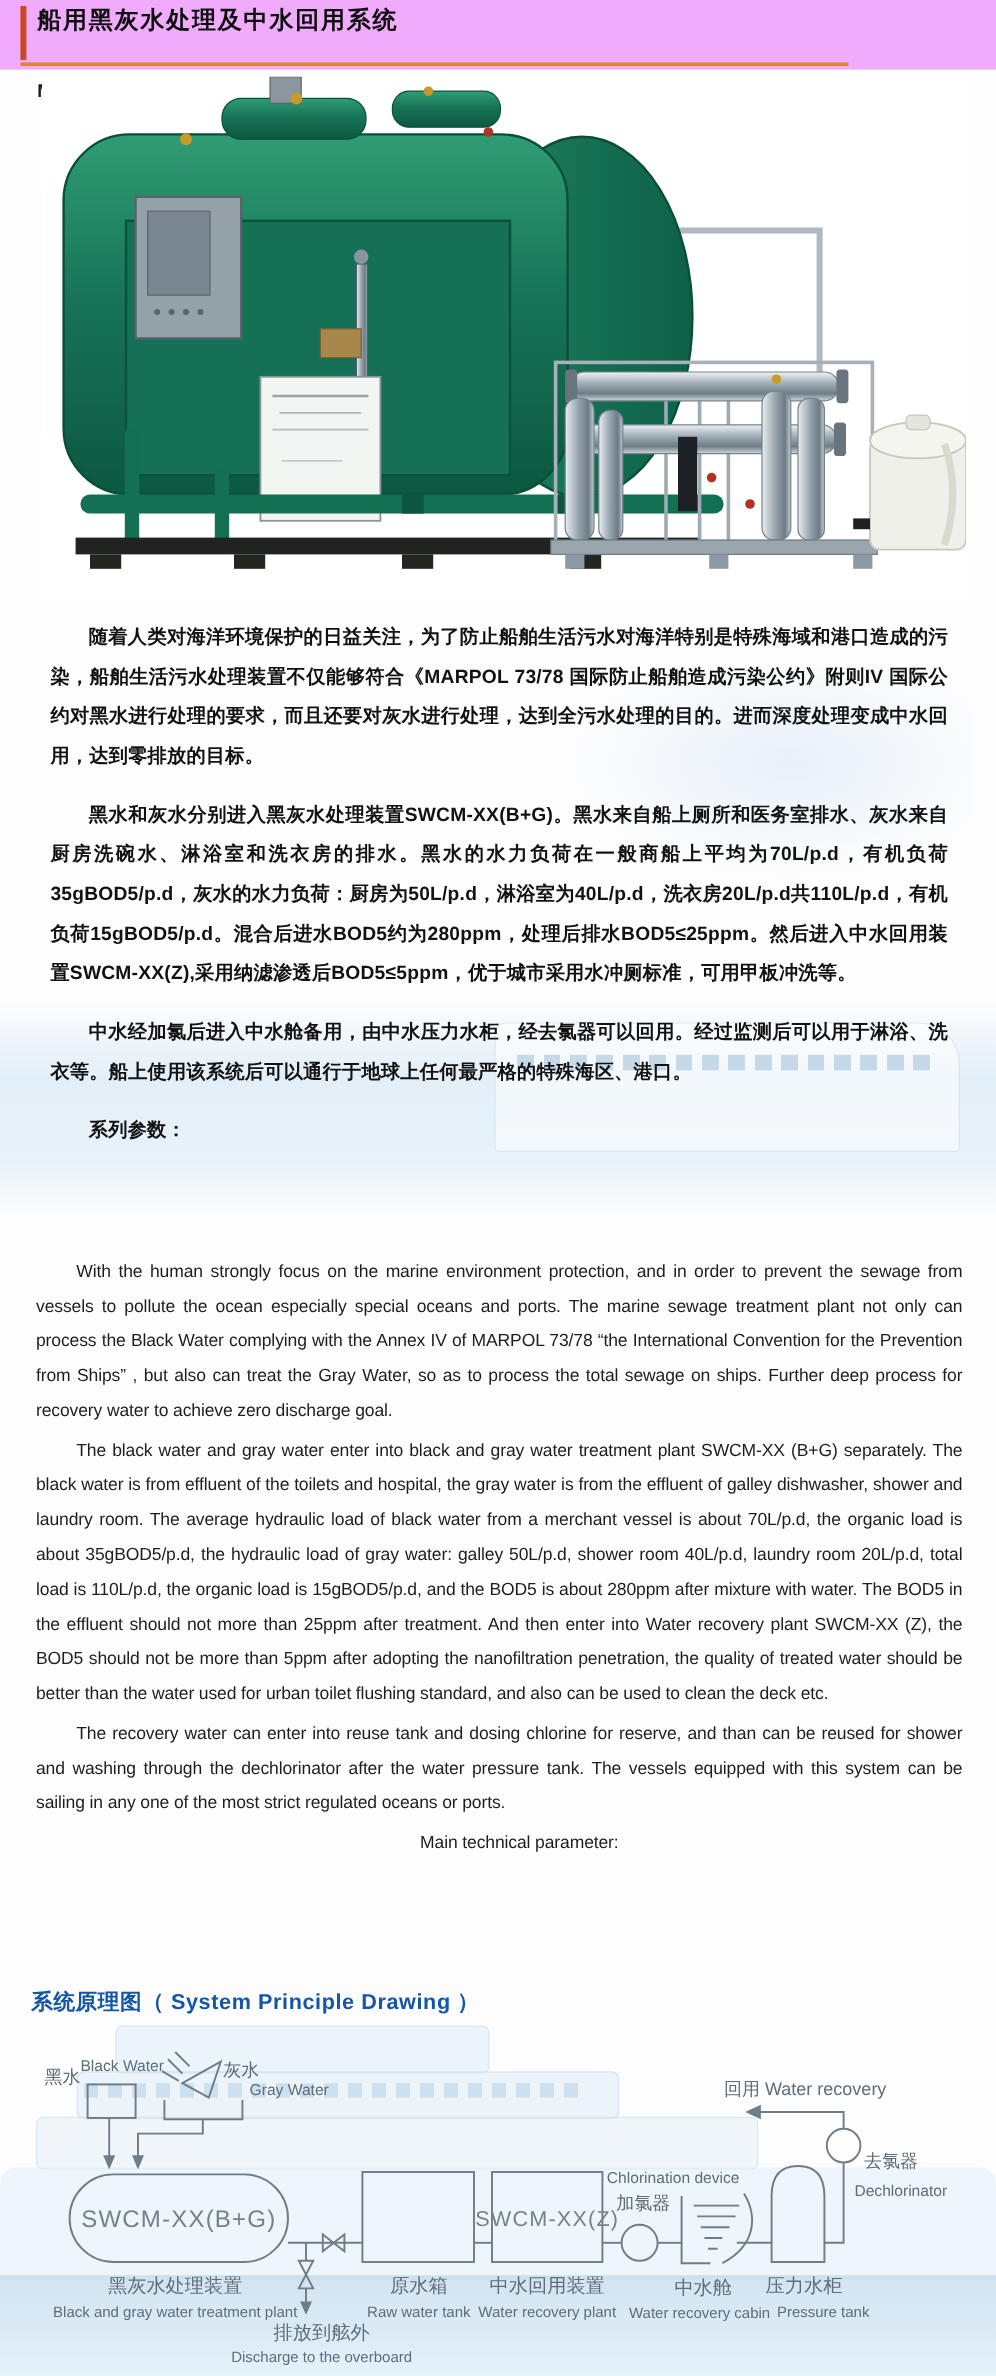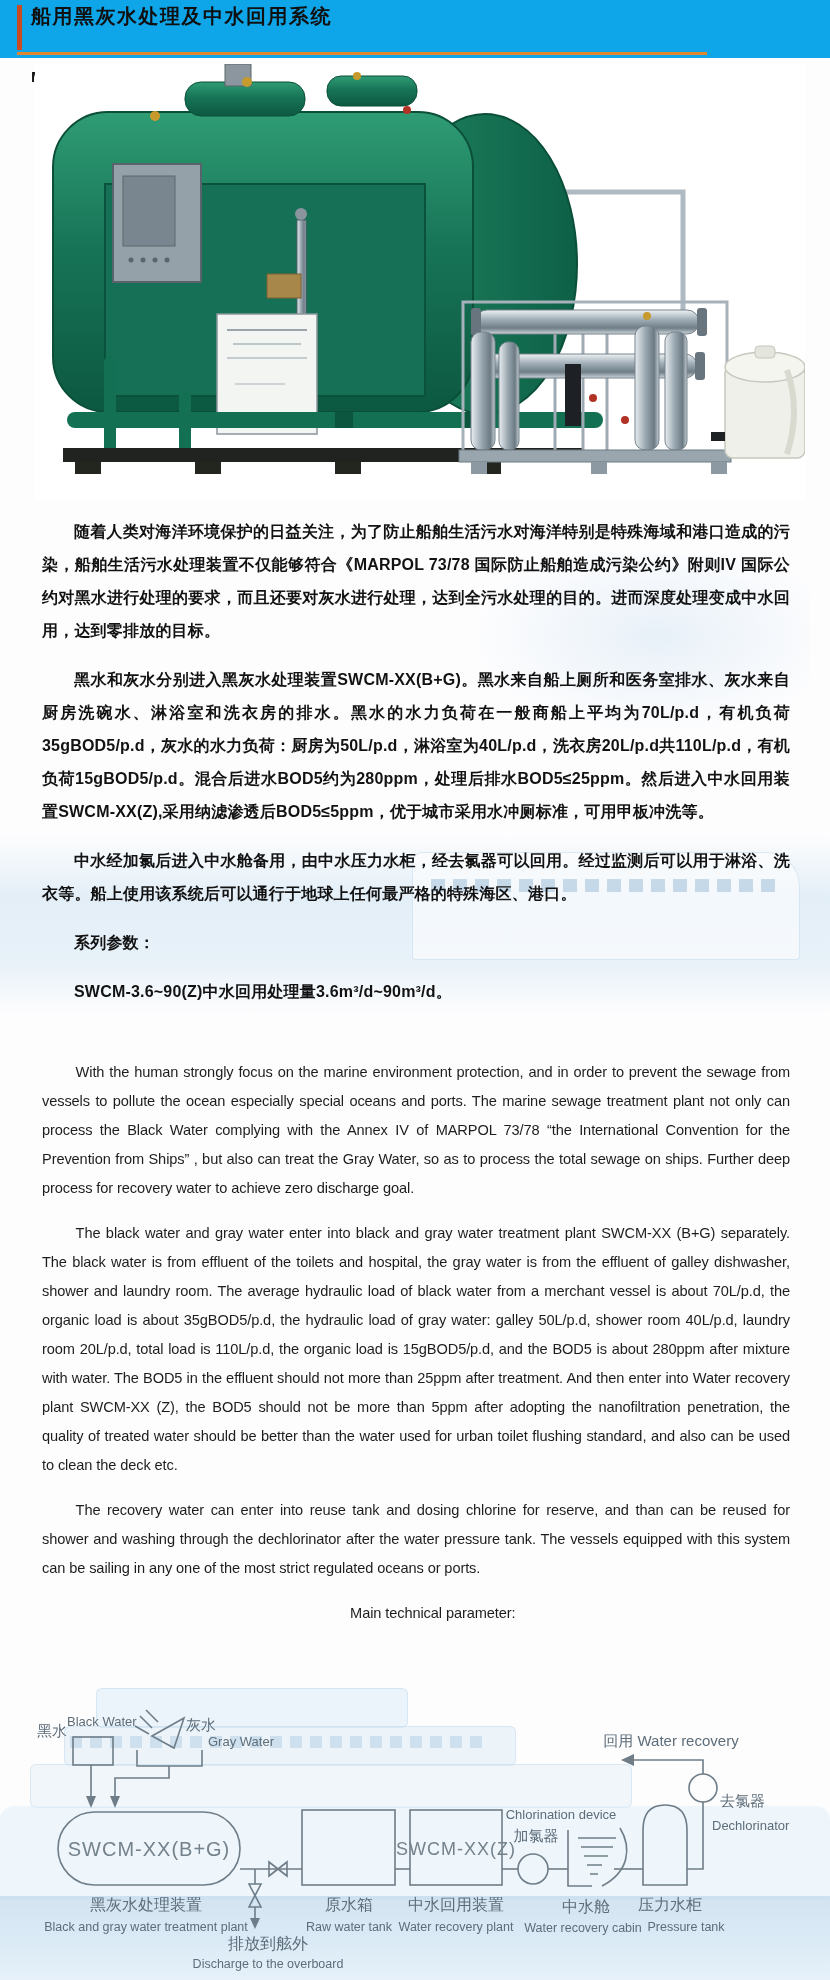--- a/index.html
+++ b/index.html
@@ -2,21 +2,21 @@
 <html><head>
 <meta charset="utf-8">
 <style>
   html,body{margin:0;padding:0;background:#e9e9e9;}
   .page{
     position:relative;width:830px;height:1980px;margin:0 auto;
     background:#fdfdfe;overflow:hidden;
     font-family:"Liberation Sans","DejaVu Sans",sans-serif;
   }
   
-  .header{position:absolute;left:0;top:0;width:830px;height:58px;background:#0ea5e9;}
+  .header{position:absolute;left:0;top:0;width:830px;height:58px;background:#f0abfc;}
   .header-bar{position:absolute;left:17px;top:5px;width:5px;height:45px;background:#c84b22;}
   .title-zh{position:absolute;left:31px;top:3px;font-size:20px;font-weight:700;color:#101010;letter-spacing:1.5px;white-space:nowrap;}
   .title-en{position:absolute;left:31px;top:28px;font-size:15.5px;font-weight:700;color:#161616;letter-spacing:0.2px;white-space:nowrap;margin-top:40px;}
   .header-underline{position:absolute;left:17px;top:52px;width:690px;height:3px;background:#e0872f;}
   
   .photo{position:absolute;left:35px;top:64px;width:770px;height:436px;background:#ffffff;}
   
   .wm{position:absolute;pointer-events:none;}
   .wm-blob{left:470px;top:555px;width:340px;height:180px;
     background:radial-gradient(ellipse at 55% 45%,rgba(183,211,234,.30),rgba(183,211,234,0) 70%);}
@@ -35,21 +35,21 @@
   .wm-hull{position:absolute;left:0;top:166px;width:830px;height:94px;background:rgba(225,238,247,.55);border-radius:14px 14px 0 0;}
   .wm-sea{position:absolute;left:0;top:256px;width:830px;height:84px;
     background:linear-gradient(180deg,rgba(185,212,233,.62) 0%,rgba(214,232,245,.85) 60%,rgba(228,240,249,.9) 100%);}
   
   .zh-block{position:absolute;left:26px;top:499px;width:780px;font-size:16px;line-height:33px;
     color:#121212;font-weight:600;text-align:justify;letter-spacing:0.2px;}
   .zh-block p{margin:16px;text-indent:2em;}
   .zh-block p.short{text-align:left;}
   .en-block{position:absolute;left:26px;top:1042px;width:780px;font-size:14.6px;line-height:29px;
     color:#1d1d1d;font-weight:400;text-align:justify;letter-spacing:-0.1px;}
-  .en-block p{margin:16px;text-indent:2.3em;}
+  .en-block p{margin:4px;text-indent:2.3em;}
   .en-block p.short{text-align:center;}
   
   .drawing-heading{position:absolute;left:26px;top:1656px;margin:0;font-size:18px;font-weight:700;
     color:#1356a6;letter-spacing:0.5px;white-space:nowrap;}
   .diagram{position:absolute;left:0;top:1688px;width:830px;height:292px;}
   .diagram text{fill:#5d6d79;font-family:"Liberation Sans","DejaVu Sans",sans-serif;}
   .diagram .code{fill:#74828c;letter-spacing:1px;}
 </style>
 </head>
 <body>
@@ -175,30 +175,30 @@
         <rect x="676" y="368" width="14" height="9" fill="#1e2124"></rect>
       </g>
     </svg>
   </div>
 
   <section class="zh-block">
     <p>随着人类对海洋环境保护的日益关注，为了防止船舶生活污水对海洋特别是特殊海域和港口造成的污染，船舶生活污水处理装置不仅能够符合《MARPOL 73/78 国际防止船舶造成污染公约》附则IV 国际公约对黑水进行处理的要求，而且还要对灰水进行处理，达到全污水处理的目的。进而深度处理变成中水回用，达到零排放的目标。</p>
     <p>黑水和灰水分别进入黑灰水处理装置SWCM-XX(B+G)。黑水来自船上厕所和医务室排水、灰水来自厨房洗碗水、淋浴室和洗衣房的排水。黑水的水力负荷在一般商船上平均为70L/p.d，有机负荷35gBOD5/p.d，灰水的水力负荷：厨房为50L/p.d，淋浴室为40L/p.d，洗衣房20L/p.d共110L/p.d，有机负荷15gBOD5/p.d。混合后进水BOD5约为280ppm，处理后排水BOD5≤25ppm。然后进入中水回用装置SWCM-XX(Z),采用纳滤渗透后BOD5≤5ppm，优于城市采用水冲厕标准，可用甲板冲洗等。</p>
     <p>中水经加氯后进入中水舱备用，由中水压力水柜，经去氯器可以回用。经过监测后可以用于淋浴、洗衣等。船上使用该系统后可以通行于地球上任何最严格的特殊海区、港口。</p>
     <p class="short">系列参数：</p>
-    <p class="short">SWCM-3.6~90(Z)中水回用处理量3.6m³/d~90m³/d。</p>
   </section>
 
   <section class="en-block">
     <p>With the human strongly focus on the marine environment protection, and in order to prevent the sewage from vessels to pollute the ocean especially special oceans and ports. The marine sewage treatment plant not only can process the Black Water complying with the Annex IV of MARPOL 73/78 “the International Convention for the Prevention from Ships” , but also can treat the Gray Water, so as to process the total sewage on ships. Further deep process for recovery water to achieve zero discharge goal.</p>
     <p>The black water and gray water enter into black and gray water treatment plant SWCM-XX (B+G) separately. The black water is from effluent of the toilets and hospital, the gray water is from the effluent of galley dishwasher, shower and laundry room. The average hydraulic load of black water from a merchant vessel is about 70L/p.d, the organic load is about 35gBOD5/p.d, the hydraulic load of gray water: galley 50L/p.d, shower room 40L/p.d, laundry room 20L/p.d, total load is 110L/p.d, the organic load is 15gBOD5/p.d, and the BOD5 is about 280ppm after mixture with water. The BOD5 in the effluent should not more than 25ppm after treatment. And then enter into Water recovery plant SWCM-XX (Z), the BOD5 should not be more than 5ppm after adopting the nanofiltration penetration, the quality of treated water should be better than the water used for urban toilet flushing standard, and also can be used to clean the deck etc.</p>
     <p>The recovery water can enter into reuse tank and dosing chlorine for reserve, and than can be reused for shower and washing through the dechlorinator after the water pressure tank. The vessels equipped with this system can be sailing in any one of the most strict regulated oceans or ports.</p>
     <p class="short">Main technical parameter:</p>
   </section>
 
+  <h2 class="drawing-heading">系统原理图（ System Principle Drawing ）</h2>
 
   <svg class="diagram" viewBox="0 0 830 292">
     <g fill="none" stroke="#6e7d88" stroke-width="1.6">
 
       <rect x="73" y="49" width="40" height="28"></rect>
       <path d="M91,77 V110"></path>
 
       <path d="M152,48 L184,30 L174,60 Z"></path>
       <path d="M140,28 L152,40 M135,38 L149,46 M146,22 L158,34"></path>
       <path d="M137,62 V78 H202 V62"></path>

